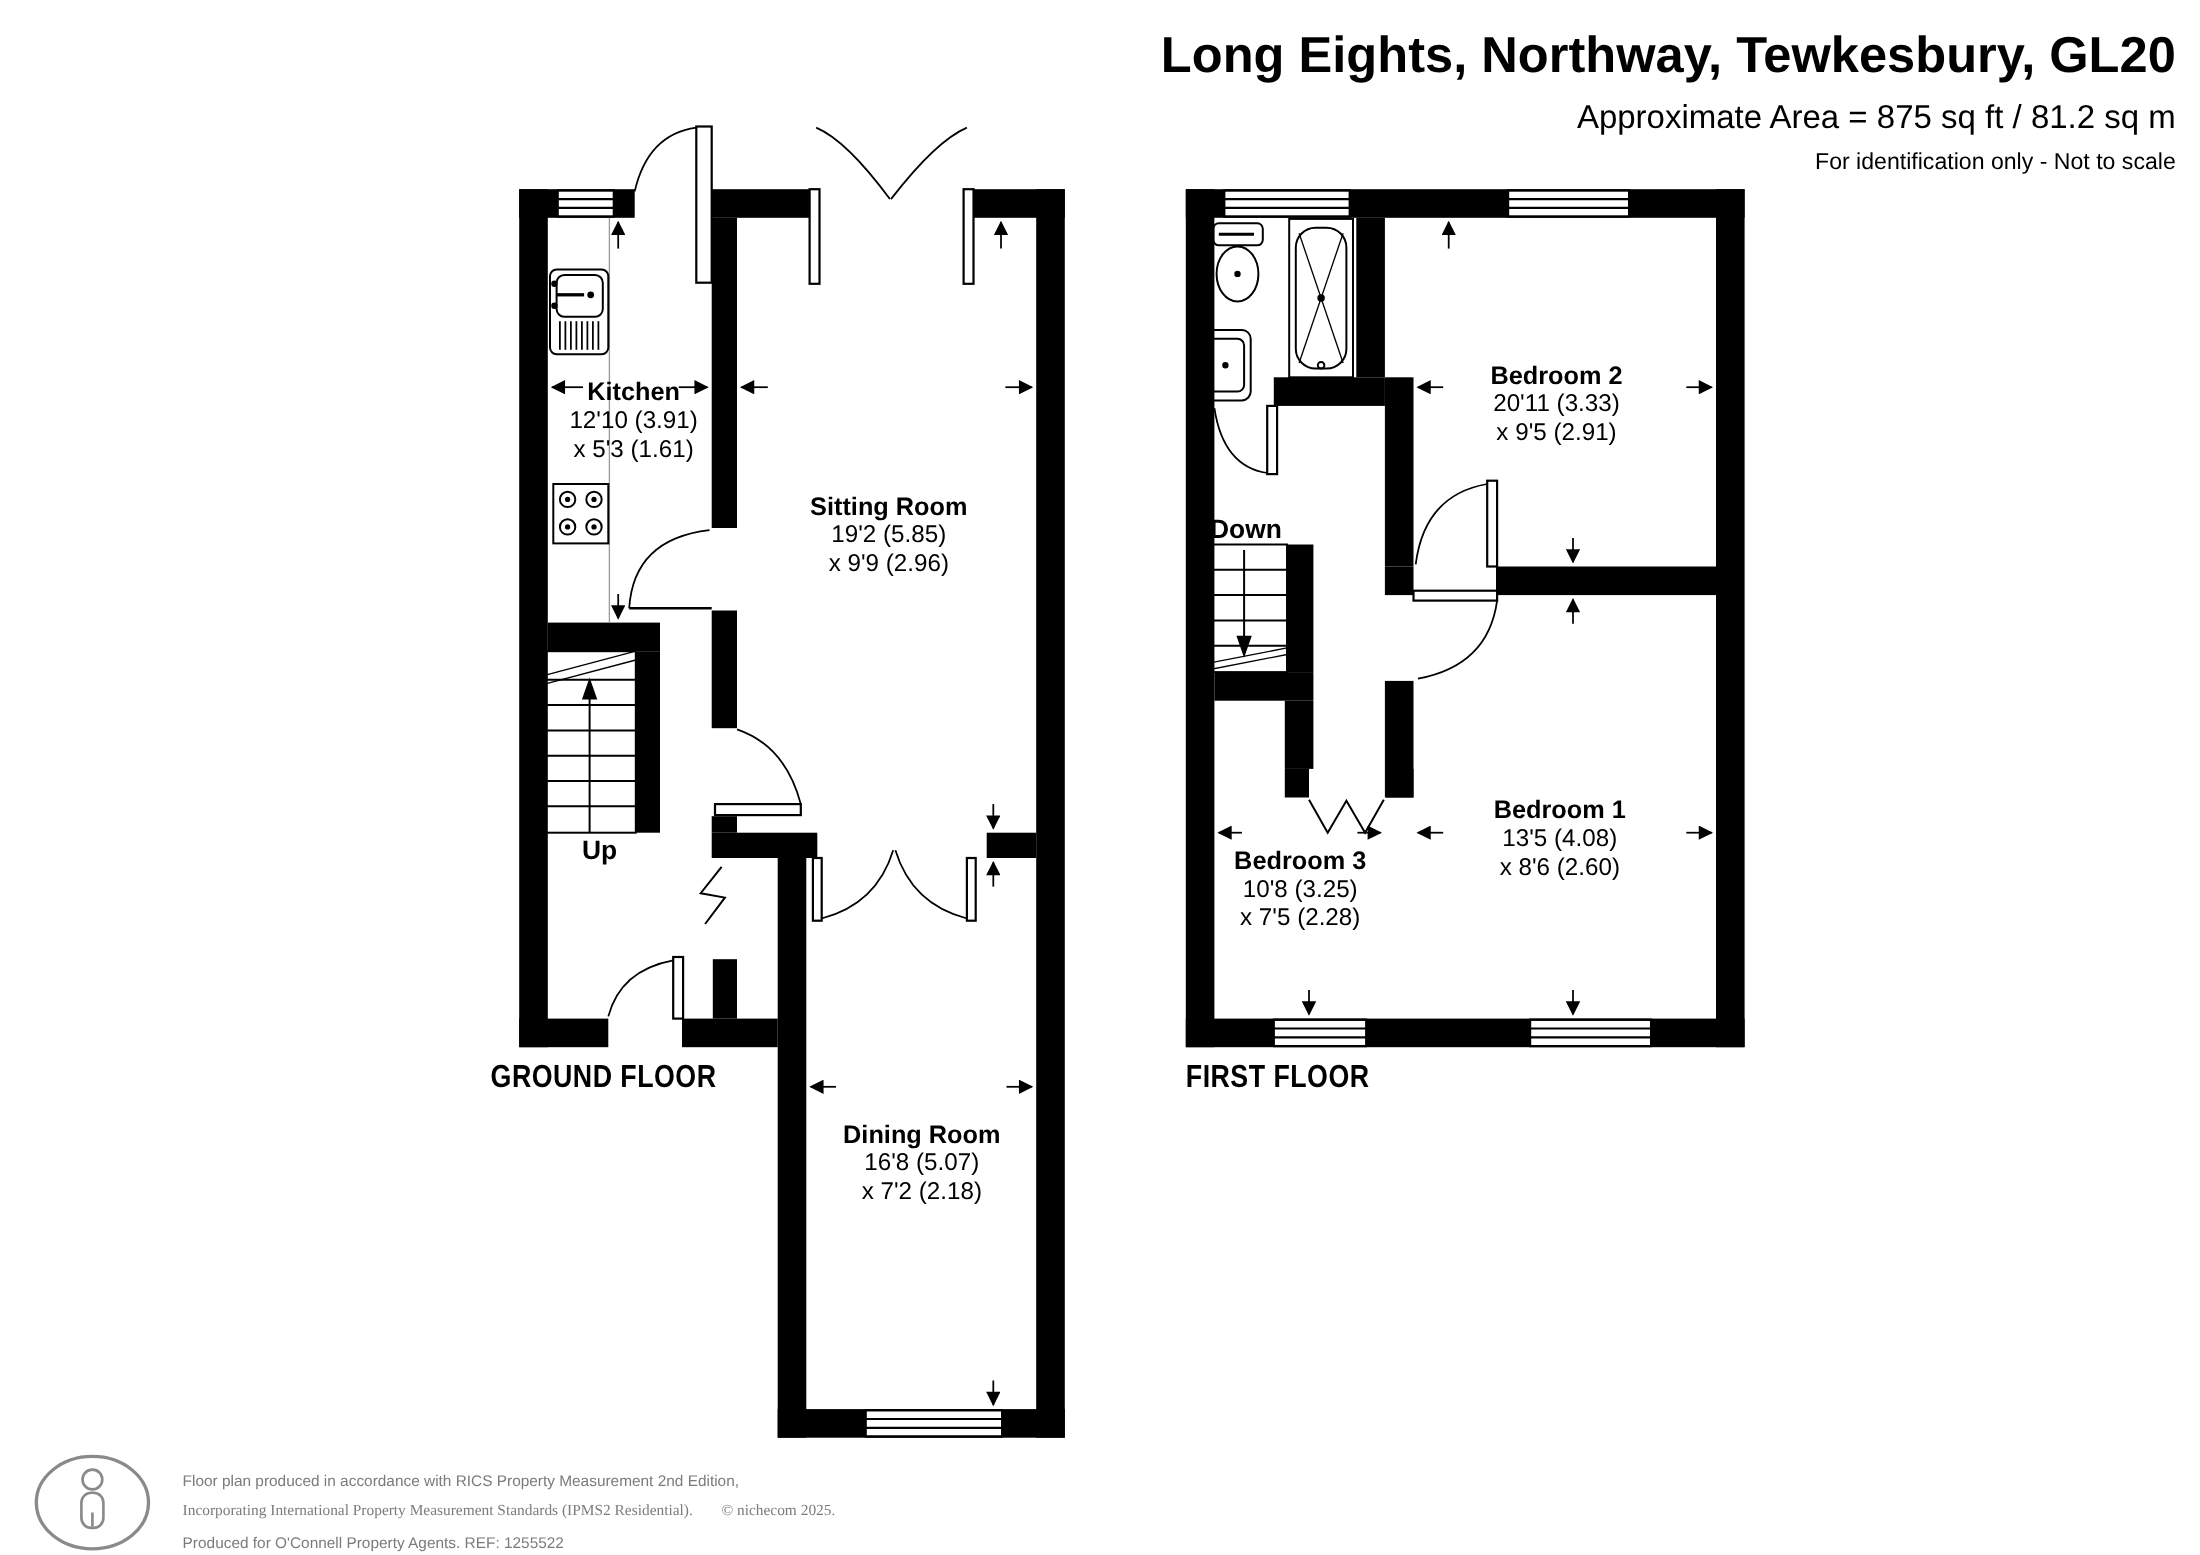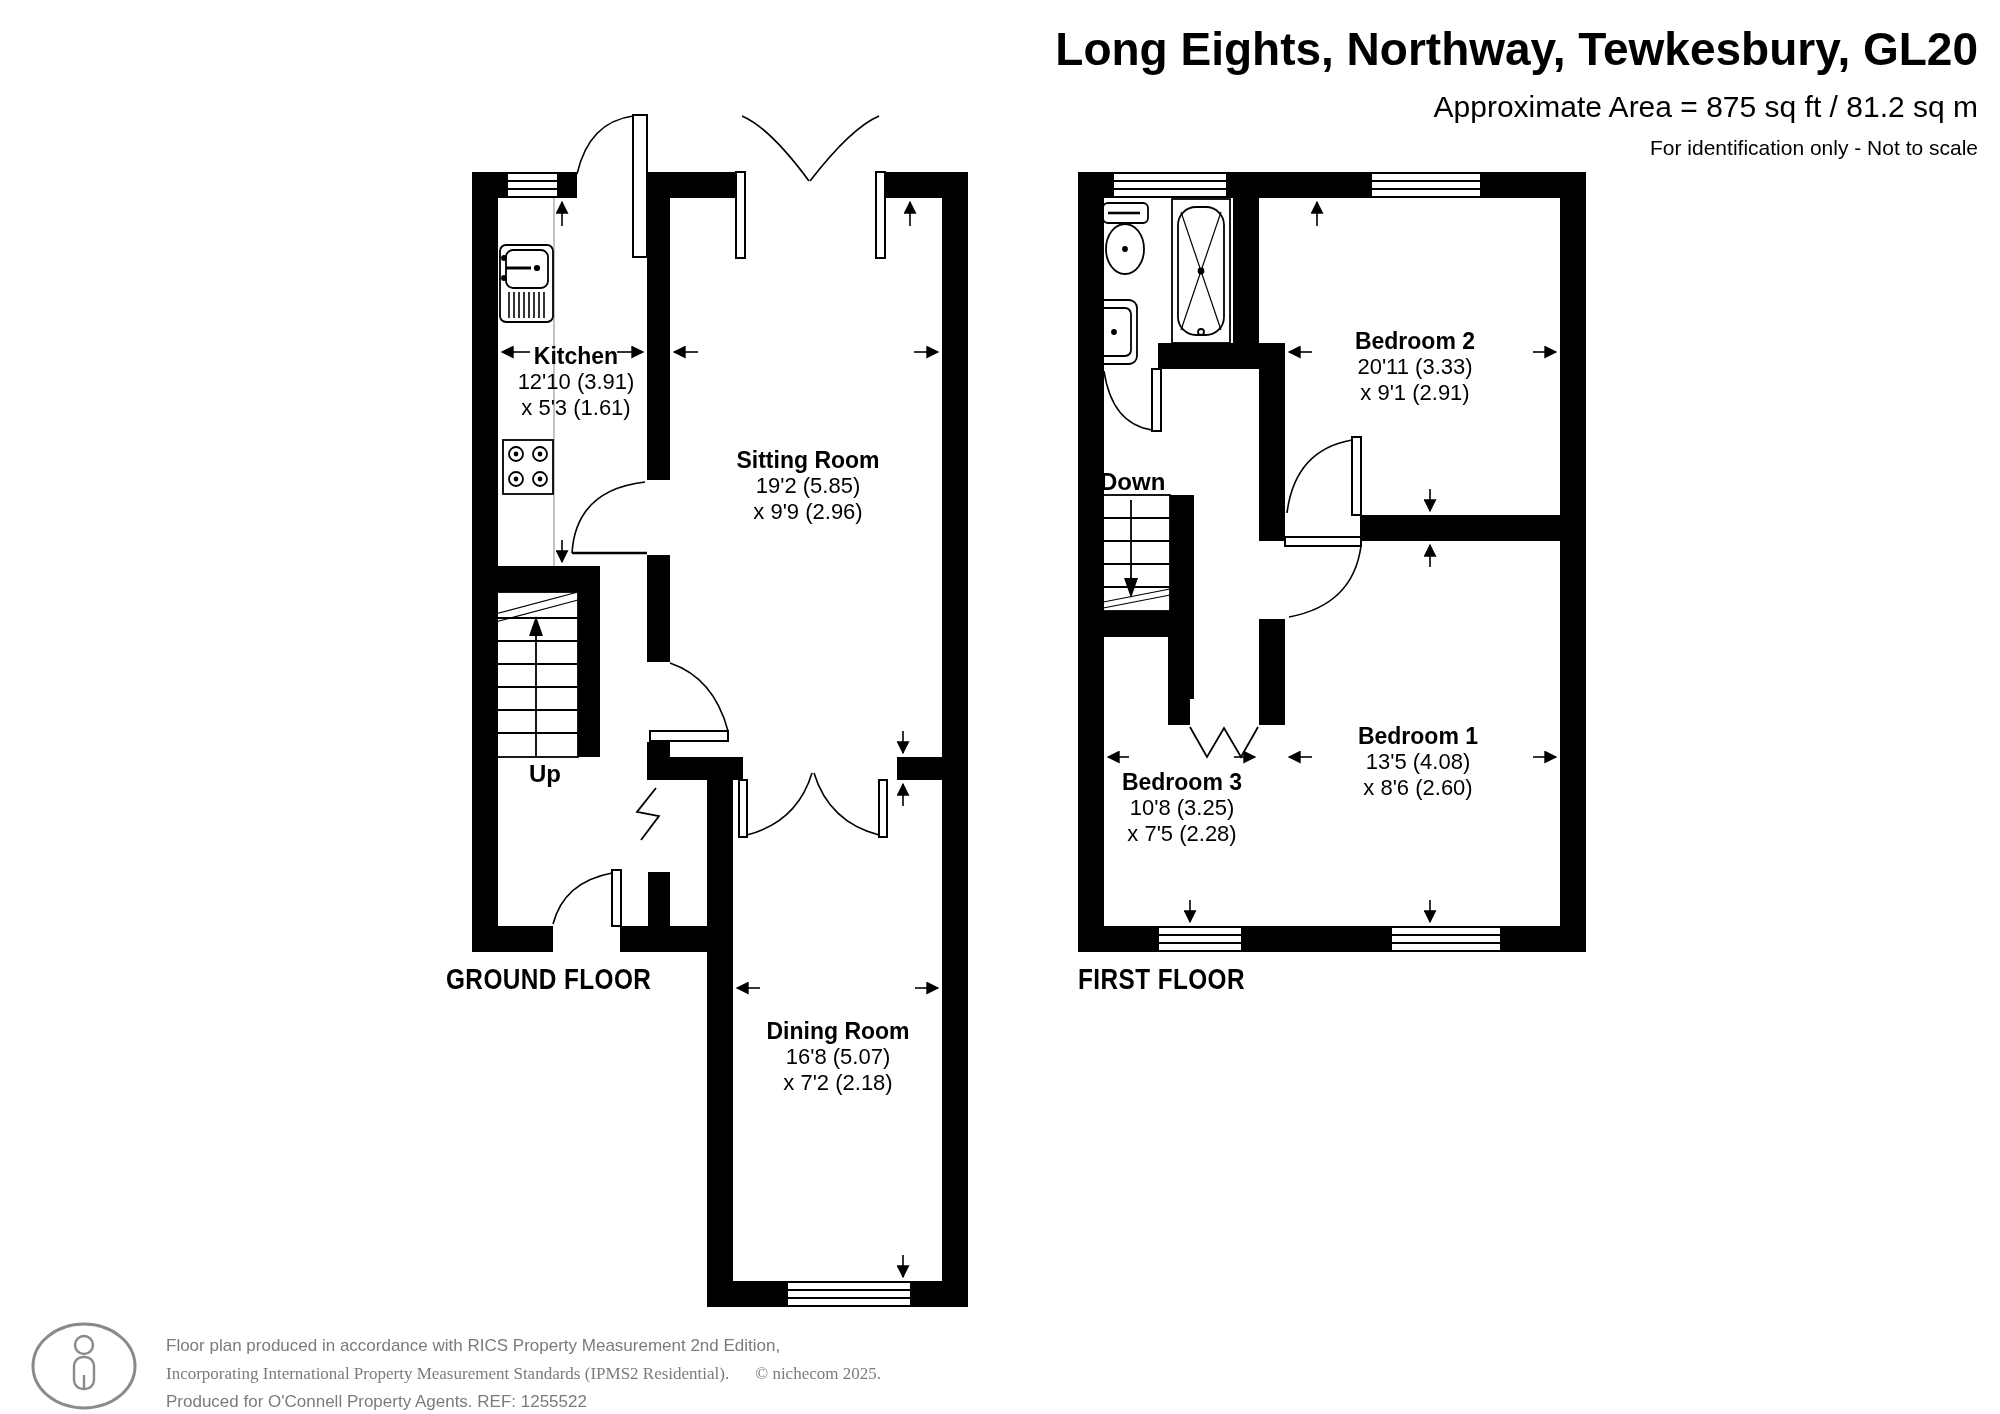--- a/index.html
+++ b/index.html
@@ -6,21 +6,21 @@
   body{width:2000px;height:1414px;position:relative;font-family:"Liberation Sans",sans-serif;color:#000;overflow:hidden;}
   .abs{position:absolute;}
   #plan-svg{position:absolute;left:0;top:0;width:2000px;height:1414px;}
   .title{right:22px;top:22px;font-size:46px;font-weight:bold;letter-spacing:0px;white-space:nowrap;}
   .area-line{right:22px;top:90px;font-size:30px;font-weight:500;white-space:nowrap;}
   .disclaimer{right:22px;top:136px;font-size:21px;font-weight:400;white-space:nowrap;}
   .room-label{width:240px;text-align:center;line-height:26px;font-size:22px;}
   .room-label .rname{font-weight:bold;font-size:23px;}
   .stair-label{font-size:24px;font-weight:bold;}
   .floor-label{font-size:29px;font-weight:bold;transform:scaleX(.84);transform-origin:left center;white-space:nowrap;letter-spacing:.5px;}
-  .footer-text{left:166px;color:#7b7b7b;font-size:17px;line-height:28px;}
+  .footer-text{left:166px;color:#7b7b7b;font-size:14px;line-height:28px;}
   .footer-text .cr{margin-left:26px;}
 </style>
 </head>
 <body>
 
 <svg id="plan-svg" viewBox="0 0 2000 1414" xmlns="http://www.w3.org/2000/svg">
   <defs>
     <marker id="ah" viewBox="0 0 10 10" refX="9" refY="5" markerUnits="userSpaceOnUse" markerWidth="17" markerHeight="13" orient="auto">
         <path d="M0,0 L10,5 L0,10 z" fill="#000"></path>
       </marker>
@@ -306,21 +306,21 @@
   <div>x 9'9 (2.96)</div>
 </div>
 <div class="abs room-label" style="left:718px;top:1018px;">
   <div class="rname">Dining Room</div>
   <div>16'8 (5.07)</div>
   <div>x 7'2 (2.18)</div>
 </div>
 <div class="abs room-label" style="left:1295px;top:328px;">
   <div class="rname">Bedroom 2</div>
   <div>20'11 (3.33)</div>
-  <div>x 9'1 (2.91)</div>
+  <div>x 9'5 (2.91)</div>
 </div>
 <div class="abs room-label" style="left:1298px;top:723px;">
   <div class="rname">Bedroom 1</div>
   <div>13'5 (4.08)</div>
   <div>x 8'6 (2.60)</div>
 </div>
 <div class="abs room-label" style="left:1062px;top:769px;">
   <div class="rname">Bedroom 3</div>
   <div>10'8 (3.25)</div>
   <div>x 7'5 (2.28)</div>

